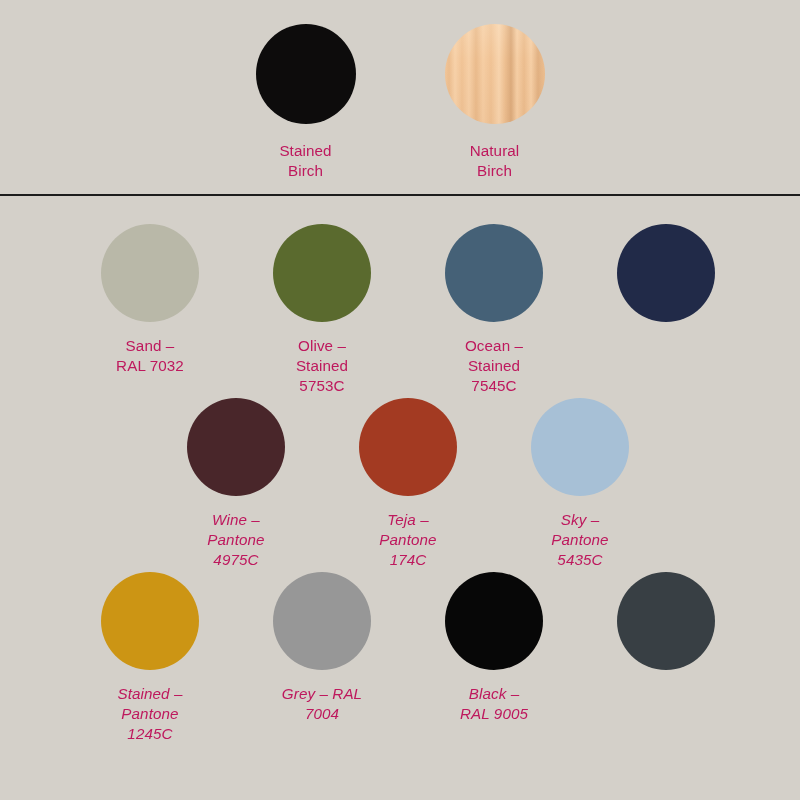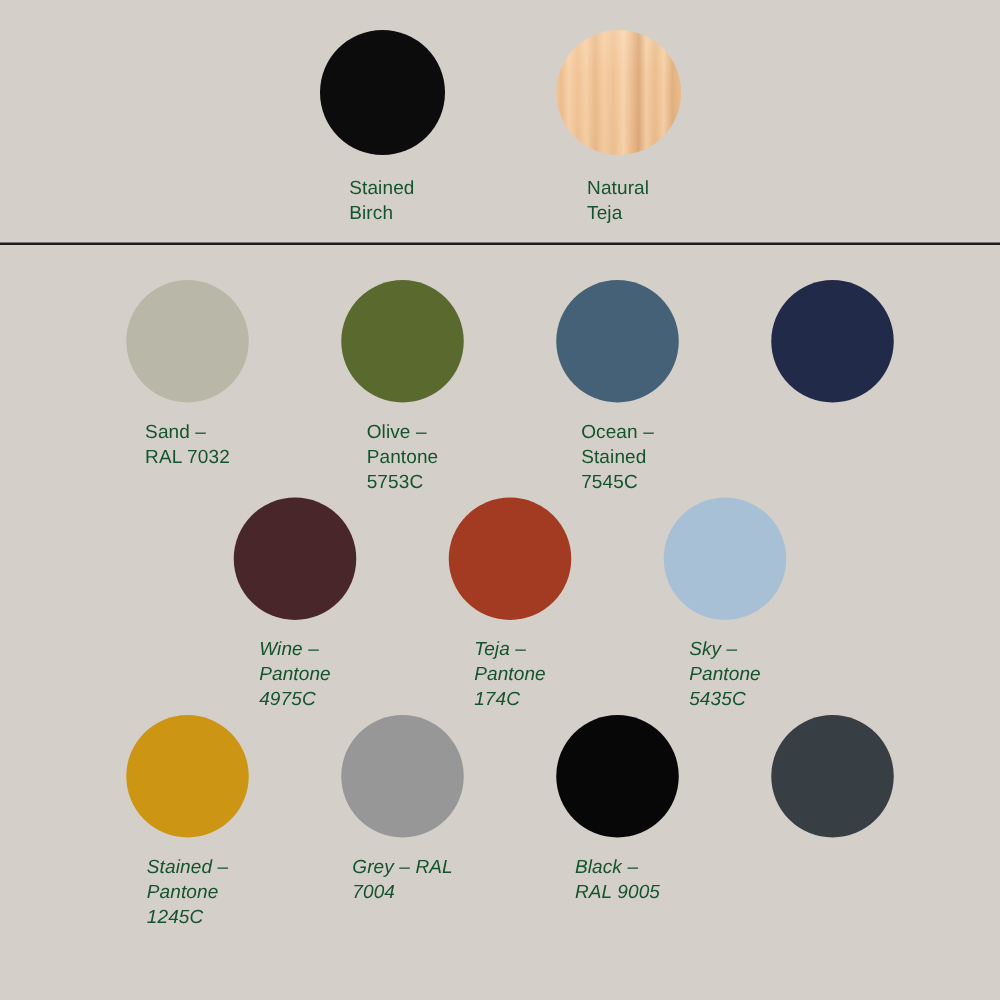--- a/index.html
+++ b/index.html
@@ -78,22 +78,22 @@
     flex: none;
   }
   .material .swatch-dot {
     width: 100px;
     height: 100px;
   }
   .swatch-label {
     margin-top: 14px;
     font-size: 15.2px;
     line-height: 20px;
-    color: #14532d;
-    text-align: left;
+    color: #be185d;
+    text-align: center;
     letter-spacing: 0.1px;
     white-space: pre-line;
   }
   .material .swatch-label {
     margin-top: 17px;
   }
 
   
   .wood-grain {
     position: relative;
@@ -132,39 +132,39 @@
 
     <div class="swatch material">
       <div class="swatch-dot" style="background: rgb(13, 12, 12);"></div>
       <div class="swatch-label">Stained
 Birch</div>
     </div>
 
     <div class="swatch material">
       <div class="swatch-dot wood-grain"></div>
       <div class="swatch-label">Natural
-Teja</div>
+Birch</div>
     </div>
 
   </div>
 
   <div class="divider"></div>
 
   <div class="swatch-grid">
 
     <div class="swatch-row">
       <div class="swatch">
         <div class="swatch-dot" style="background: rgb(185, 184, 168);"></div>
         <div class="swatch-label">Sand –
 RAL 7032</div>
       </div>
       <div class="swatch">
         <div class="swatch-dot" style="background: rgb(90, 106, 46);"></div>
         <div class="swatch-label">Olive –
-Pantone
+Stained
 5753C</div>
       </div>
       <div class="swatch">
         <div class="swatch-dot" style="background: rgb(69, 97, 119);"></div>
         <div class="swatch-label">Ocean –
 Stained
 7545C</div>
       </div>
       <div class="swatch">
         <div class="swatch-dot" style="background: rgb(33, 42, 72);"></div>

